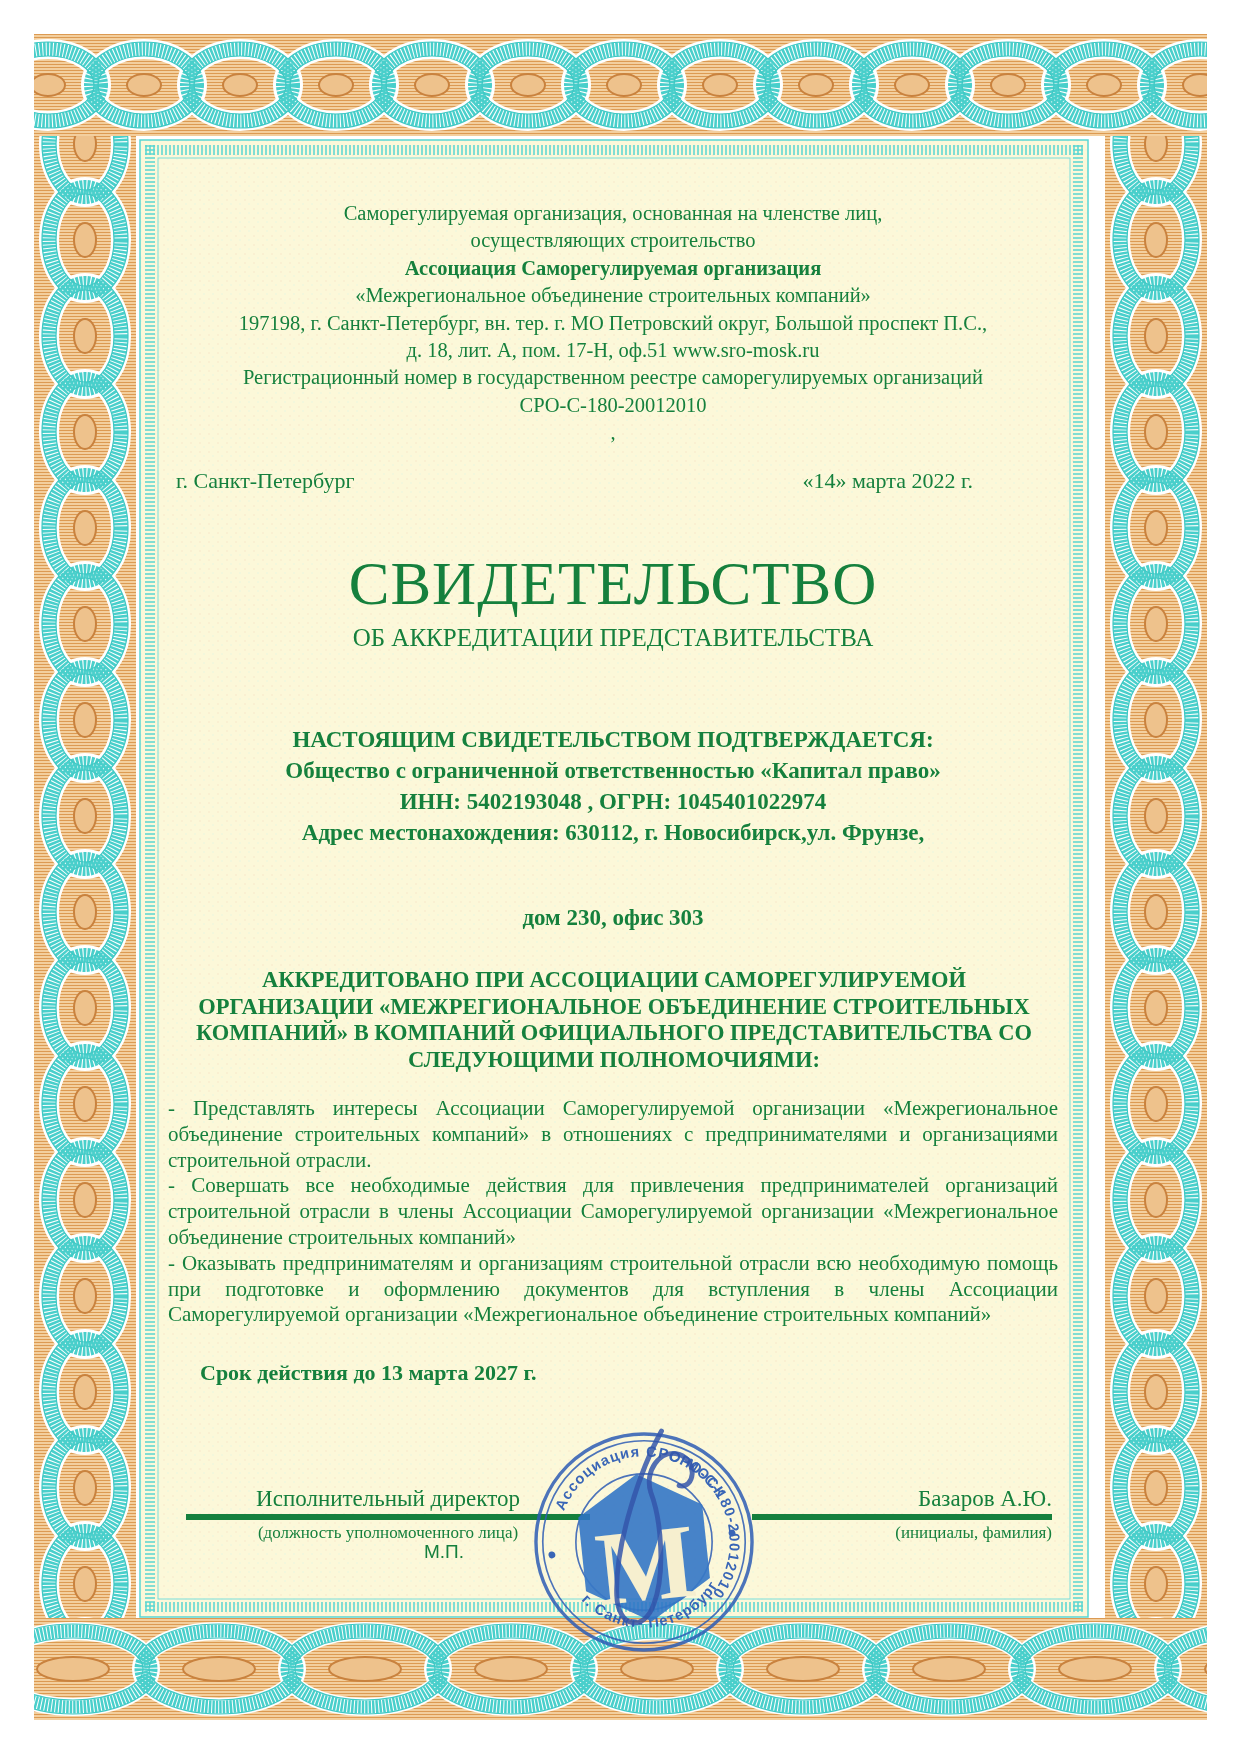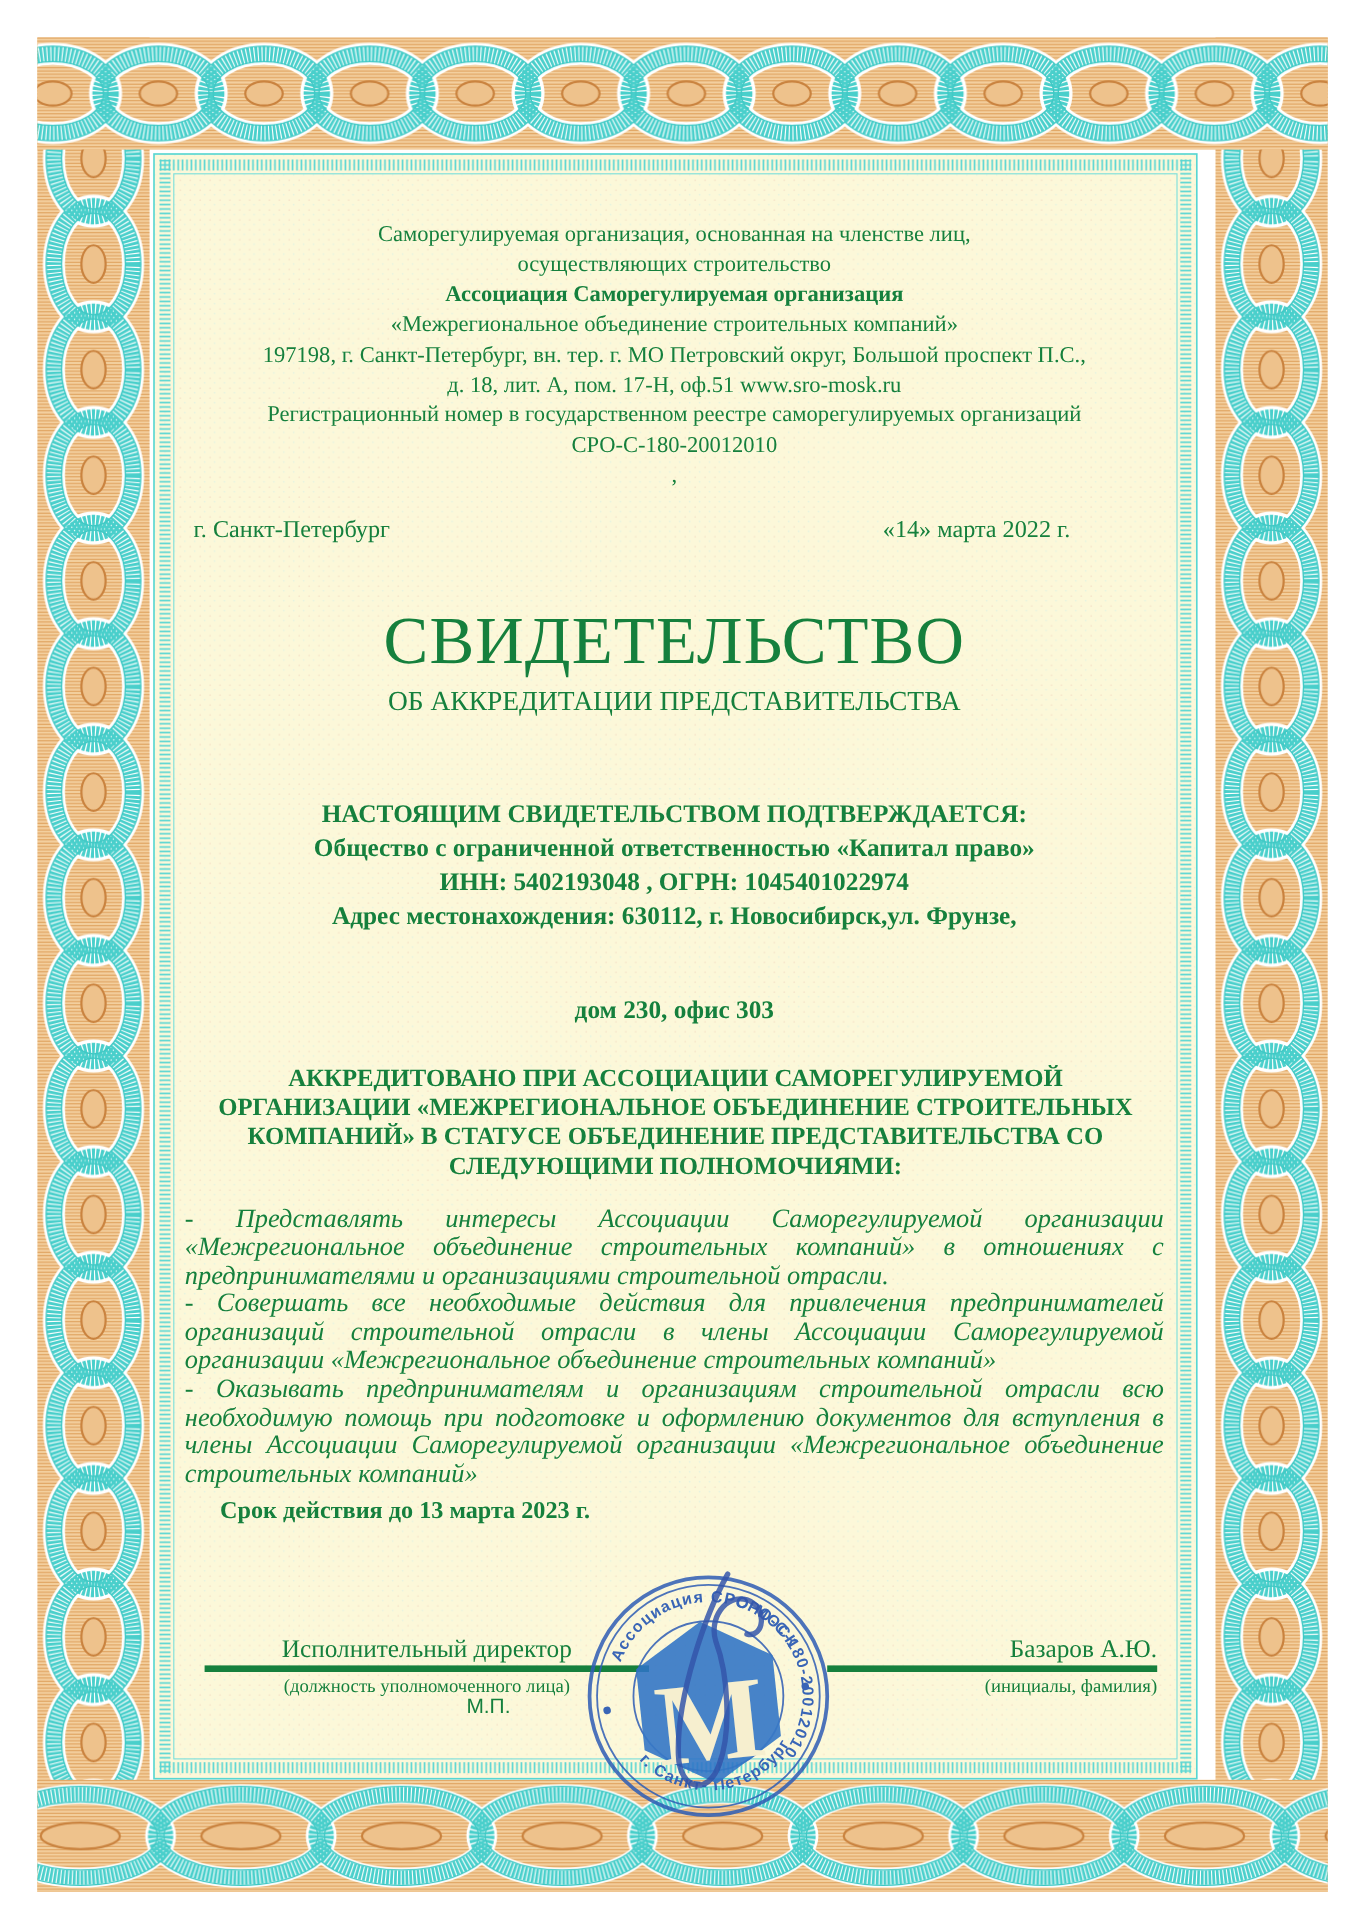--- a/index.html
+++ b/index.html
@@ -20,21 +20,21 @@
   .hdr .b{font-weight:bold;}
   .placedate{left:168px;width:890px;top:468px;font-size:22px;}
   .place{position:absolute;left:8px;top:0;}
   .date{position:absolute;right:85px;top:0;}
   .cert-title{left:168px;width:890px;top:552px;font-size:61px;letter-spacing:1px;line-height:64px;}
   .cert-sub{left:168px;width:890px;top:624px;font-size:25px;}
   .cert-num{left:168px;width:890px;top:658px;font-size:21px;font-weight:bold;}
   .confirm{left:168px;width:890px;top:724px;font-size:23px;font-weight:bold;line-height:31px;}
   .domline{left:168px;width:890px;top:861px;font-size:23px;font-weight:bold;margin-top:44px;}
   .accred{left:180px;width:868px;top:967px;font-size:22.5px;font-weight:bold;line-height:26.6px;}
-  .powers{left:168px;width:890px;top:1096px;font-size:24px;line-height:25.8px;text-align:justify;font-style:italic;}
+  .powers{left:168px;width:890px;top:1096px;font-size:21px;line-height:25.8px;text-align:justify;}
   .powers p{margin:0;padding:0;}
   .validity{left:168px;width:890px;top:1360px;font-size:22px;font-weight:bold;padding-left:32px;}
   .signline{border-bottom:6px solid #15803d;padding-bottom:2px;}
   .sig-left{left:186px;top:1486px;width:404px;text-align:center;font-size:23px;}
   .sig-right{left:752px;top:1486px;width:300px;text-align:right;font-size:23px;}
   .sig-small{font-size:17px;margin-top:3px;}
   .mp{left:424px;top:1541px;font-size:19px;font-family:"Liberation Sans",sans-serif;text-align:right;}
   .stamp-svg{position:absolute;left:498px;top:1396px;width:292px;height:292px;z-index:3;opacity:.95;}
 </style>
 </head>
@@ -159,29 +159,29 @@
     <div class="abs cert-sub ctr">ОБ АККРЕДИТАЦИИ ПРЕДСТАВИТЕЛЬСТВА</div>
 
     <div class="abs confirm ctr">
       <div>НАСТОЯЩИМ СВИДЕТЕЛЬСТВОМ ПОДТВЕРЖДАЕТСЯ:</div>
       <div>Общество с ограниченной ответственностью «Капитал право»</div>
       <div>ИНН: 5402193048 , ОГРН: 1045401022974</div>
       <div>Адрес местонахождения: 630112, г. Новосибирск,ул. Фрунзе,</div>
     </div>
     <div class="abs domline ctr">дом 230, офис 303</div>
 
-    <div class="abs accred ctr">АККРЕДИТОВАНО ПРИ АССОЦИАЦИИ САМОРЕГУЛИРУЕМОЙ ОРГАНИЗАЦИИ «МЕЖРЕГИОНАЛЬНОЕ ОБЪЕДИНЕНИЕ СТРОИТЕЛЬНЫХ КОМПАНИЙ»  В СТАТУСЕ ОБЪЕДИНЕНИЕ ПРЕДСТАВИТЕЛЬСТВА СО СЛЕДУЮЩИМИ ПОЛНОМОЧИЯМИ:</div>
+    <div class="abs accred ctr">АККРЕДИТОВАНО ПРИ АССОЦИАЦИИ САМОРЕГУЛИРУЕМОЙ ОРГАНИЗАЦИИ «МЕЖРЕГИОНАЛЬНОЕ ОБЪЕДИНЕНИЕ СТРОИТЕЛЬНЫХ КОМПАНИЙ»  В КОМПАНИЙ ОФИЦИАЛЬНОГО ПРЕДСТАВИТЕЛЬСТВА СО СЛЕДУЮЩИМИ ПОЛНОМОЧИЯМИ:</div>
 
     <div class="abs powers">
       <p>-  Представлять интересы Ассоциации Саморегулируемой организации «Межрегиональное объединение строительных компаний» в отношениях с предпринимателями и организациями строительной отрасли.</p>
       <p>- Совершать все необходимые действия для привлечения предпринимателей организаций строительной отрасли в члены Ассоциации Саморегулируемой организации «Межрегиональное объединение строительных компаний»</p>
       <p>- Оказывать предпринимателям и организациям строительной отрасли всю необходимую помощь при подготовке и оформлению документов для вступления в члены Ассоциации Саморегулируемой организации «Межрегиональное объединение строительных компаний»</p>
     </div>
 
-    <div class="abs validity">Срок действия до 13 марта 2023 г.</div>
+    <div class="abs validity">Срок действия до 13 марта 2027 г.</div>
 
     <div class="abs sig-left">
       <div class="signline">Исполнительный директор</div>
       <div class="sig-small">(должность уполномоченного лица)</div>
     </div>
     <div class="abs mp">М.П.</div>
     <div class="abs sig-right">
       <div class="signline">Базаров А.Ю.</div>
       <div class="sig-small">(инициалы, фамилия)</div>
     </div>

